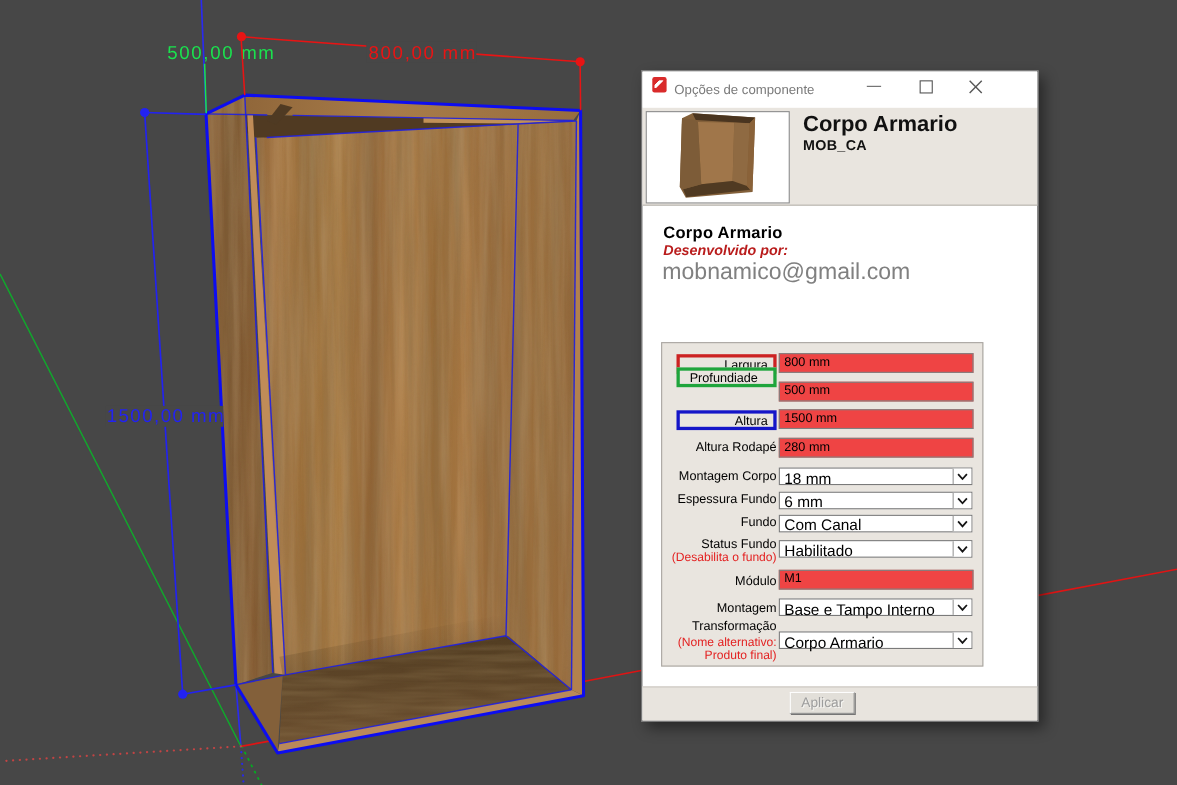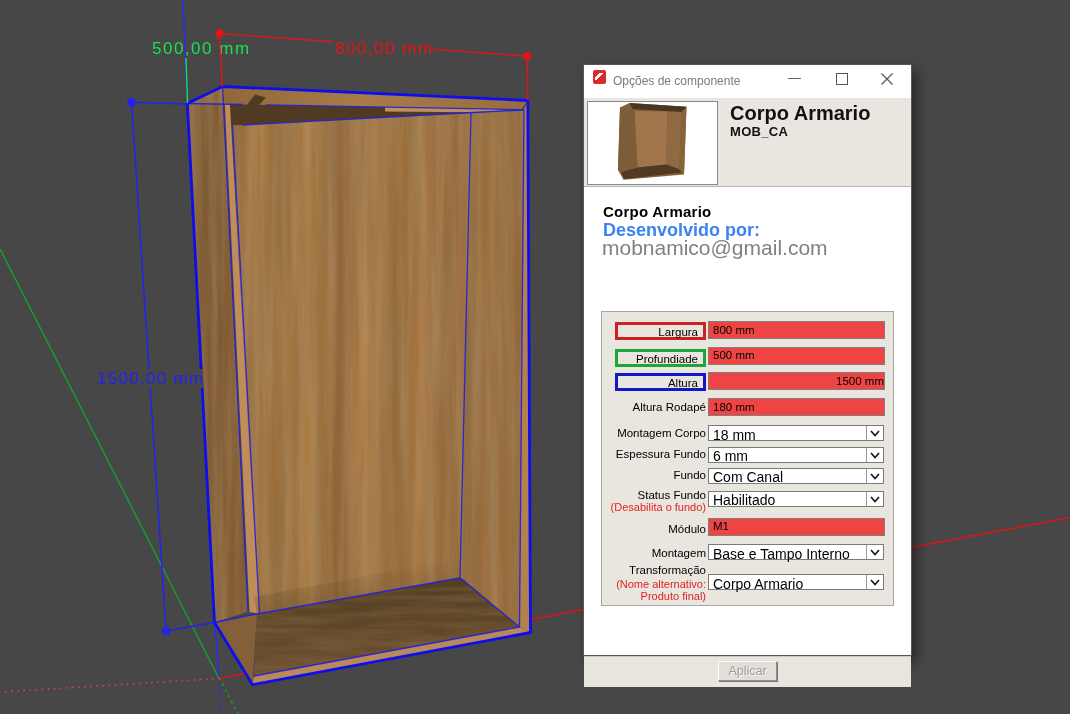--- a/index.html
+++ b/index.html
@@ -1,48 +1,48 @@
 <!DOCTYPE html>
 <html><head>
 <meta charset="utf-8">
 <style>
 html,body{margin:0;padding:0;}
 body{width:1070px;height:714px;background:#474747;overflow:hidden;position:relative;
      font-family:"Liberation Sans",sans-serif;}
 #scene{position:absolute;left:0;top:0;}
 .dlg{position:absolute;left:583px;top:64px;width:327px;height:590px;
-     background:#fff;border:1px solid #585858;box-shadow:5px 6px 12px rgba(0,0,0,.45);}
+     background:#fff;border:1px solid #585858;box-shadow:5px 6px 12px rgba(0,0,0,.45);padding-left:32px;}
 .tbar{position:absolute;left:0;top:0;width:100%;height:33px;background:#fff;}
 .ticon{position:absolute;left:9px;top:5px;width:13px;height:14px;background:#d92b2b;border-radius:2px;}
 .ticon:before{content:"";position:absolute;left:2px;top:3px;width:8px;height:7px;
   background:linear-gradient(135deg,transparent 28%,#fff 30%,#fff 55%,transparent 57%);}
 .ttext{position:absolute;left:29px;top:9px;font-size:12px;color:#7a7a7a;}
 .tmin{position:absolute;left:204px;top:13px;width:13px;height:1px;background:#666;}
 .tmax{position:absolute;left:252px;top:8px;width:10px;height:10px;border:1px solid #555;}
 .tclose{position:absolute;left:296px;top:7px;width:15px;height:15px;}
 .hdr{position:absolute;left:0;top:33px;width:100%;height:88px;background:#e9e5df;border-bottom:1px solid #b7b3ad;}
 .thumb{position:absolute;left:3px;top:3px;width:129px;height:82px;background:#fff;border:1px solid #8a8a8a;}
 .h1{position:absolute;left:146px;top:4px;font-size:20px;font-weight:bold;color:#111;}
 .h2{position:absolute;left:146px;top:26px;font-size:13px;font-weight:bold;color:#111;letter-spacing:0.3px;}
 .c1{position:absolute;left:19px;top:138px;font-size:15px;font-weight:bold;color:#000;letter-spacing:0.25px;}
-.c2{position:absolute;left:19px;top:155px;font-size:18px;font-weight:bold;color:#3b82f6;}
+.c2{position:absolute;left:19px;top:155px;font-size:13px;font-weight:bold;color:#b91c1c;font-style:italic;}
 .c3{position:absolute;left:18px;top:171px;font-size:21px;color:#808080;}
 .fbox{position:absolute;left:17px;top:206px;width:291px;height:293px;background:#e9e5df;border:1px solid #a9a5a0;margin-top:40px;}
 .lab{position:absolute;left:0;width:104px;font-size:11.5px;color:#000;text-align:right;}
 .labr{position:absolute;left:0;width:104px;font-size:11px;color:#e32222;text-align:right;}
 .cbox{position:absolute;left:13px;width:91px;height:18px;box-sizing:border-box;background:#e9e5df;
    font-size:11.5px;text-align:right;padding:1px 5px 0 0;}
 .inp{position:absolute;left:106px;width:177px;height:18px;box-sizing:border-box;background:#ef4444;border:1px solid #808080;
    font-size:11.5px;color:#000;padding:1.5px 0 0 4px;}
 .sel{position:absolute;left:106px;width:176px;height:16px;box-sizing:border-box;background:#fff;border:1px solid #7a7a7a;
    font-size:14px;color:#000;}
 .sel span{position:absolute;left:4px;top:0.5px;}
 .sel .arr{position:absolute;right:0;top:0;width:16px;height:100%;border-left:1px solid #999;background:#fff;}
 .sel .arr svg{position:absolute;left:3px;top:4px;}
-.ftr{position:absolute;left:0;top:559px;width:100%;height:30px;background:#e8e4de;border-top:1px solid #cac6c0;margin-top:32px;}
+.ftr{position:absolute;left:0;top:559px;width:100%;height:30px;background:#e8e4de;border-top:1px solid #cac6c0;}
 .btn{position:absolute;left:134px;top:4px;width:59px;height:20px;box-sizing:border-box;background:#e2dfd9;
   border-top:1px solid #fdfdfd;border-left:1px solid #fdfdfd;border-right:1px solid #909090;border-bottom:1px solid #909090;
   box-shadow:1px 1px 0 #757575;font-size:12.5px;color:#9d9d9d;text-align:center;line-height:18px;
   text-shadow:1px 1px 0 #f5f5f2;}
 </style>
 </head>
 <body>
 <svg id="scene" width="1070" height="714" viewBox="0 0 1070 714">
 <defs>
 <linearGradient id="gBack" x1="0" y1="0" x2="1" y2="0">
@@ -209,26 +209,26 @@
    </div>
    <div class="h1">Corpo Armario</div>
    <div class="h2">MOB_CA</div>
  </div>
  <div class="c1">Corpo Armario</div>
  <div class="c2">Desenvolvido por:</div>
  <div class="c3">mobnamico@gmail.com</div>
  <div class="fbox">
    <div class="cbox" style="top:10px;border:3px solid #cc2222;">Largura</div>
    <div class="inp" style="top:9px;">800 mm</div>
-   <div class="cbox" style="top:37px;border:3px solid #1fa53c;">Profundiade</div>
+   <div class="cbox" style="top:22px;border:3px solid #1fa53c;text-align:center;">Profundiade</div>
    <div class="inp" style="top:34.5px;">500 mm</div>
    <div class="cbox" style="top:61px;border:3px solid #1515c8;">Altura</div>
-   <div class="inp" style="top:60px;text-align:right;">1500 mm</div>
+   <div class="inp" style="top:60px;">1500 mm</div>
    <div class="lab" style="top:89px;">Altura Rodapé</div>
-   <div class="inp" style="top:86px;">180 mm</div>
+   <div class="inp" style="top:86px;">280 mm</div>
    <div class="lab" style="top:115px;">Montagem Corpo</div>
    <div class="sel" style="top:113px;">
         <span>18 mm</span>
         <i class="arr">
           <svg width="10" height="7">
             <path d="M1,1 L5,5.5 L9,1" stroke="#151515" stroke-width="1.6" fill="none"></path>
           </svg>
         </i>
       </div>
    <div class="lab" style="top:136px;">Espessura Fundo</div>

